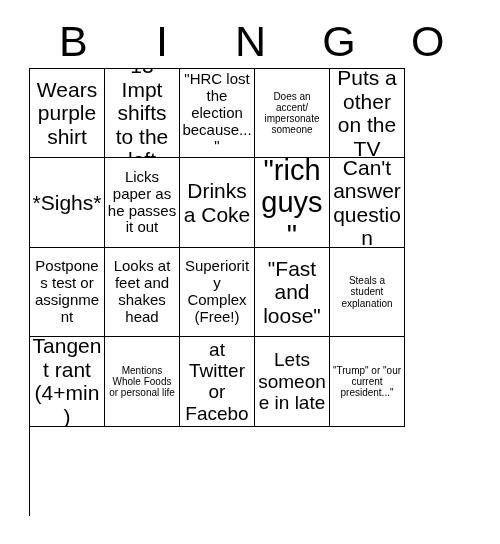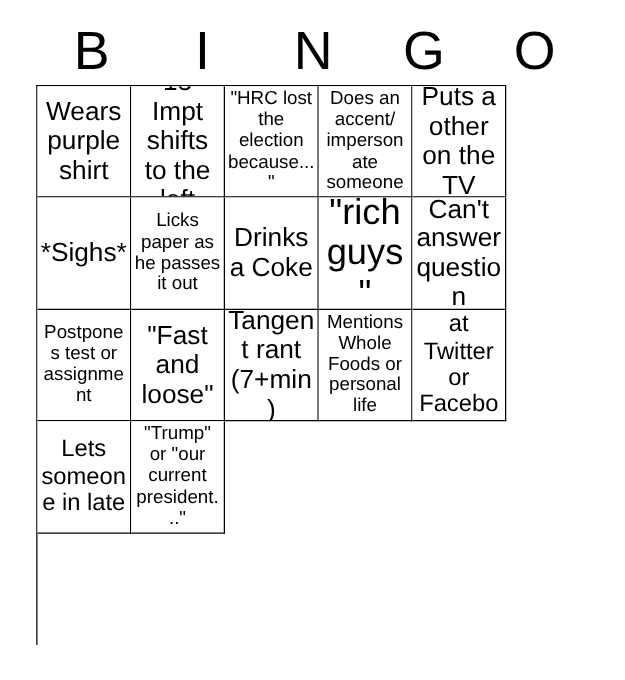--- a/index.html
+++ b/index.html
@@ -73,21 +73,21 @@
     background: #ffffff;
   }
   .cell-text {
     display: block;
     width: 100%;
     line-height: 1.12;
     word-wrap: break-word;
     overflow-wrap: break-word;
     hyphens: none;
   }
-  .fs-sm  { font-size: 15px; }
+  .fs-sm  { font-size: 10px; }
   .fs-md  { font-size: 15px; }
   .fs-lg  { font-size: 19px; }
   .fs-xl  { font-size: 21px; }
   .fs-xxl { font-size: 29px; }
 </style>
 </head>
 <body>
 
 <div id="bingo-card">
 
@@ -130,25 +130,34 @@
       <span class="cell-text fs-xxl">"rich guys"</span>
     </div>
     <div class="cell">
       <span class="cell-text fs-xl">Can't answer question</span>
     </div>
 
     <div class="cell">
       <span class="cell-text fs-md">Postpones test or assignment</span>
     </div>
     <div class="cell">
+      <span class="cell-text fs-md">Looks at feet and shakes head</span>
+    </div>
+    <div class="cell">
+      <span class="cell-text fs-md">Superiority Complex (Free!)</span>
+    </div>
+    <div class="cell">
       <span class="cell-text fs-xl">"Fast and loose"</span>
     </div>
 
     <div class="cell">
-      <span class="cell-text fs-xl">Tangent rant (7+min)</span>
+      <span class="cell-text fs-sm">Steals a student explanation</span>
+    </div>
+    <div class="cell">
+      <span class="cell-text fs-xl">Tangent rant (4+min)</span>
     </div>
 
     <div class="cell">
       <span class="cell-text fs-sm">Mentions Whole Foods or personal life</span>
     </div>
     <div class="cell">
       <span class="cell-text fs-lg">Looks at Twitter or Facebook</span>
     </div>
     <div class="cell">
       <span class="cell-text fs-lg">Lets someone in late</span>

